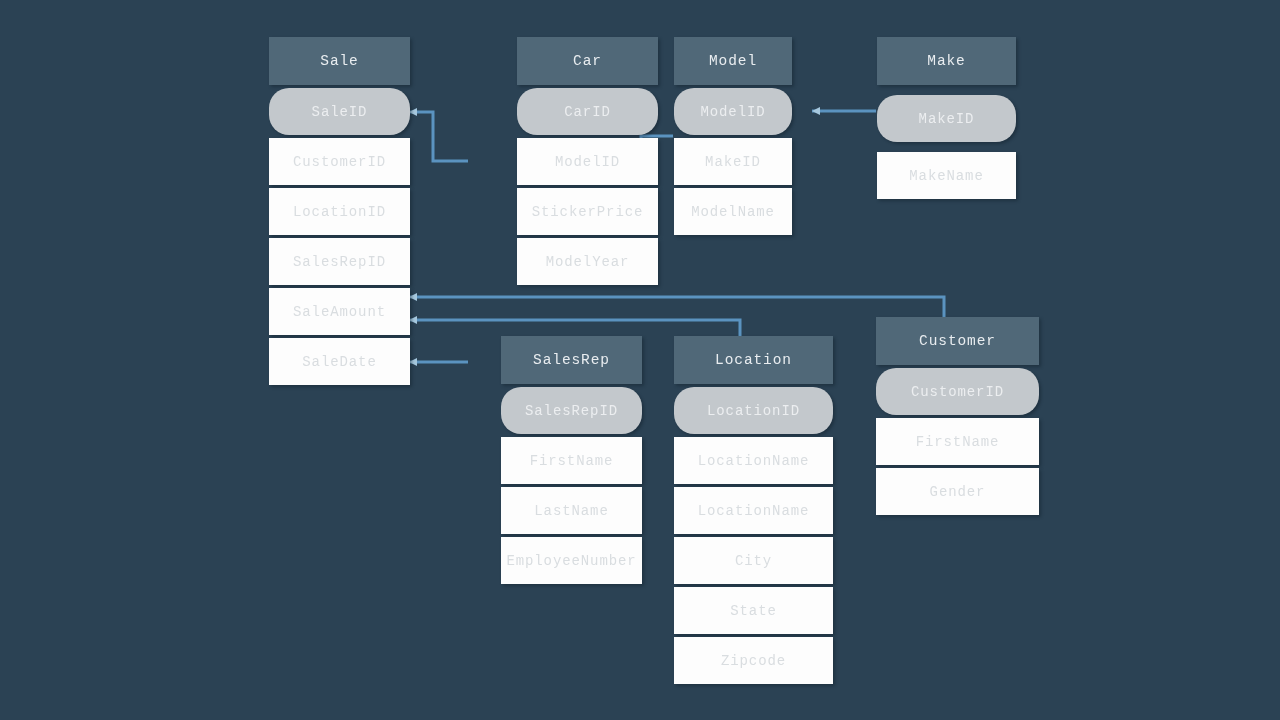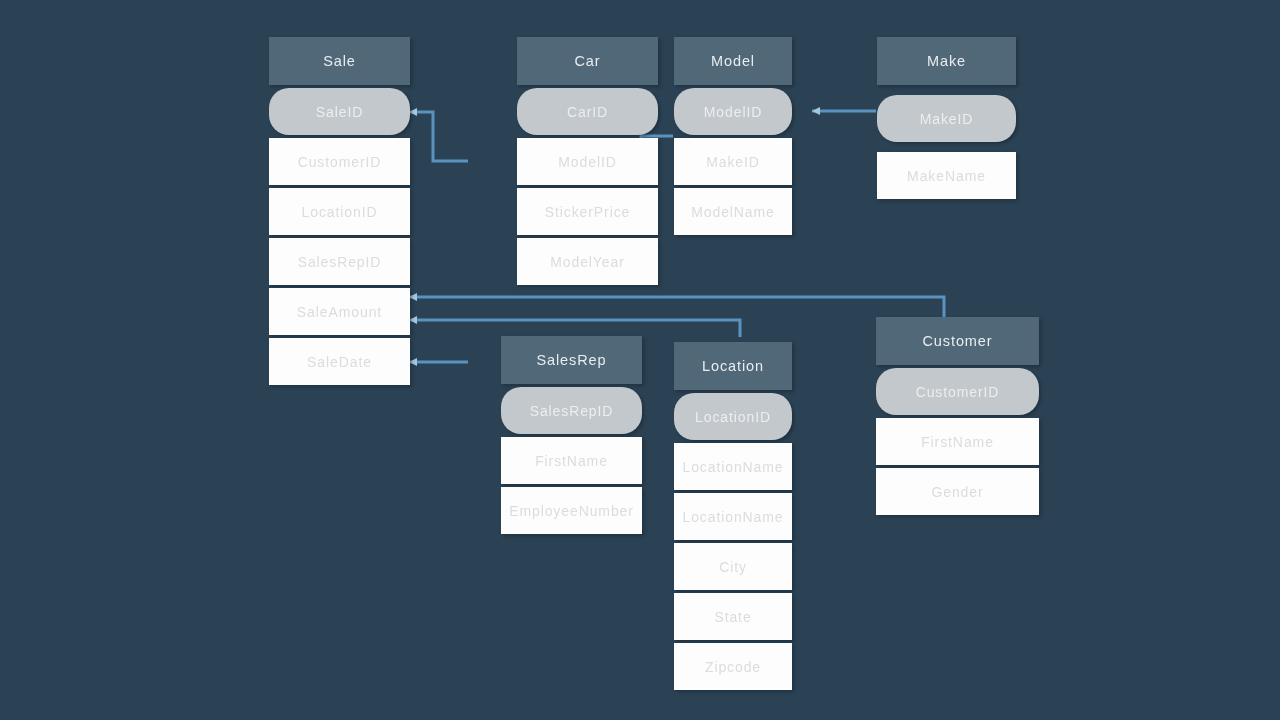--- a/index.html
+++ b/index.html
@@ -1,18 +1,18 @@
 <!DOCTYPE html>
 <html><head>
 <meta charset="utf-8">
 <style>
   html,body{margin:0;padding:0;background:#1a2a36;}
   .stage{
     position:relative;width:1280px;height:720px;overflow:hidden;
-    font-family:Liberation Sans, sans-serif;
+    font-family:Liberation Mono, monospace;
     background:var(--bg,#2b4254);
   }
   .connector-layer{position:absolute;left:0;top:0;width:1280px;height:720px;}
   .db-table{position:absolute;display:flex;flex-direction:column;gap:3px;}
   .db-thead{
     height:48px;display:flex;align-items:center;justify-content:center;
     background:var(--header-bg,#506878);color:var(--header-text,#e9edf0);
     font-size:14.5px;letter-spacing:.9px;
     box-shadow:2px 2px 3px rgba(12,26,36,.38);
   }
@@ -67,23 +67,24 @@
       </div>
       <div class="db-table" style="left: 877px; top: 37px; width: 139px; gap: 10px;">
         <div class="db-thead">Make</div>
         <div class="db-row pk">MakeID</div>
         <div class="db-row">MakeName</div>
       </div>
       <div class="db-table" style="left: 469px; top: 336px; width: 141px; padding-left: 32px;">
         <div class="db-thead">SalesRep</div>
         <div class="db-row pk">SalesRepID</div>
         <div class="db-row">FirstName</div>
+        <div class="db-row">LastName</div>
         <div class="db-row">EmployeeNumber</div>
       </div>
-      <div class="db-table" style="left: 674px; top: 336px; width: 118px; margin-top: 6px;">
+      <div class="db-table" style="left: 674px; top: 336px; width: 159px;">
         <div class="db-thead">Location</div>
         <div class="db-row pk">LocationID</div>
         <div class="db-row">LocationName</div>
         <div class="db-row">LocationName</div>
         <div class="db-row">City</div>
         <div class="db-row">State</div>
         <div class="db-row">Zipcode</div>
       </div>
       <div class="db-table" style="left: 876px; top: 317px; width: 163px;">
         <div class="db-thead">Customer</div>

